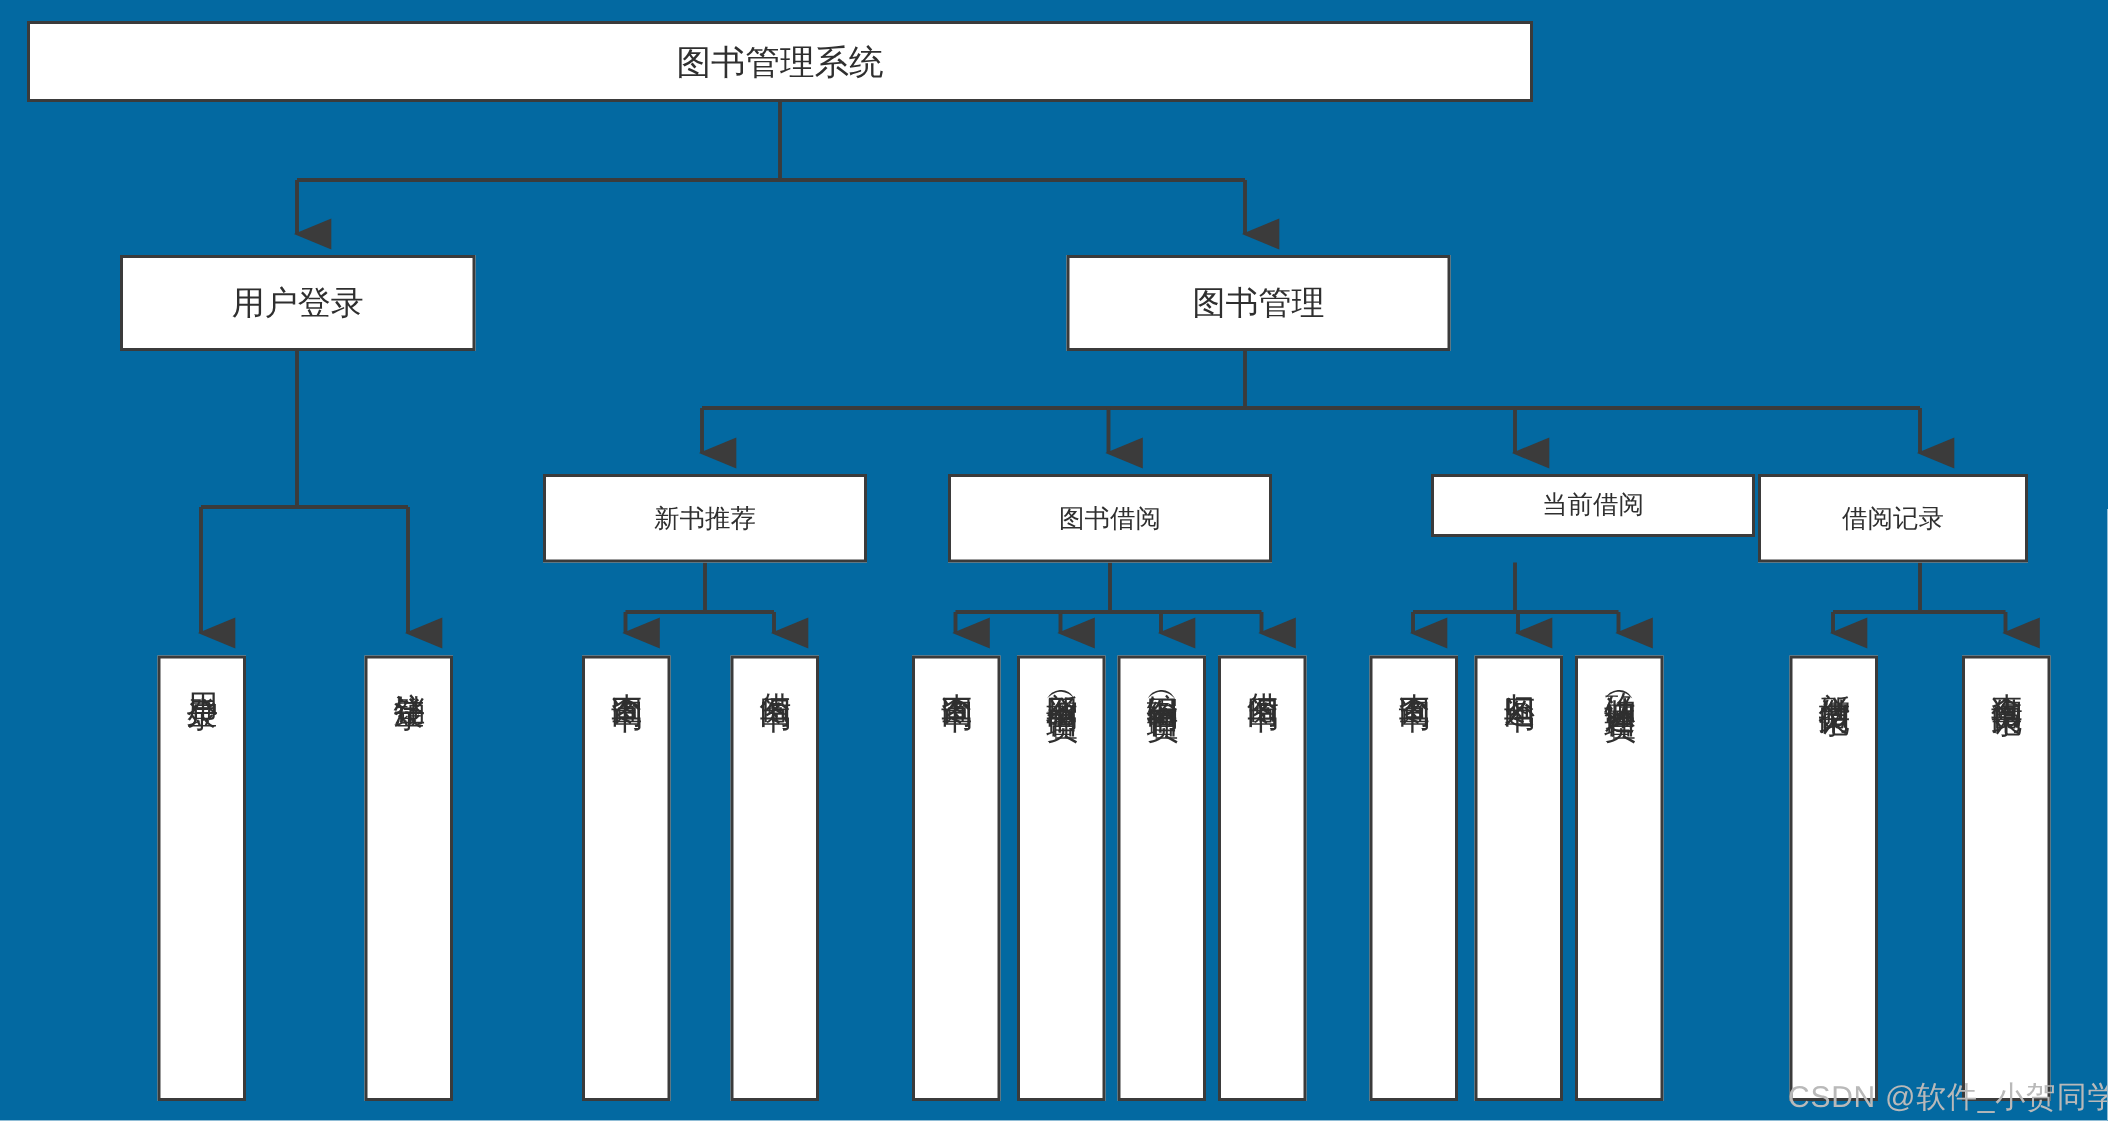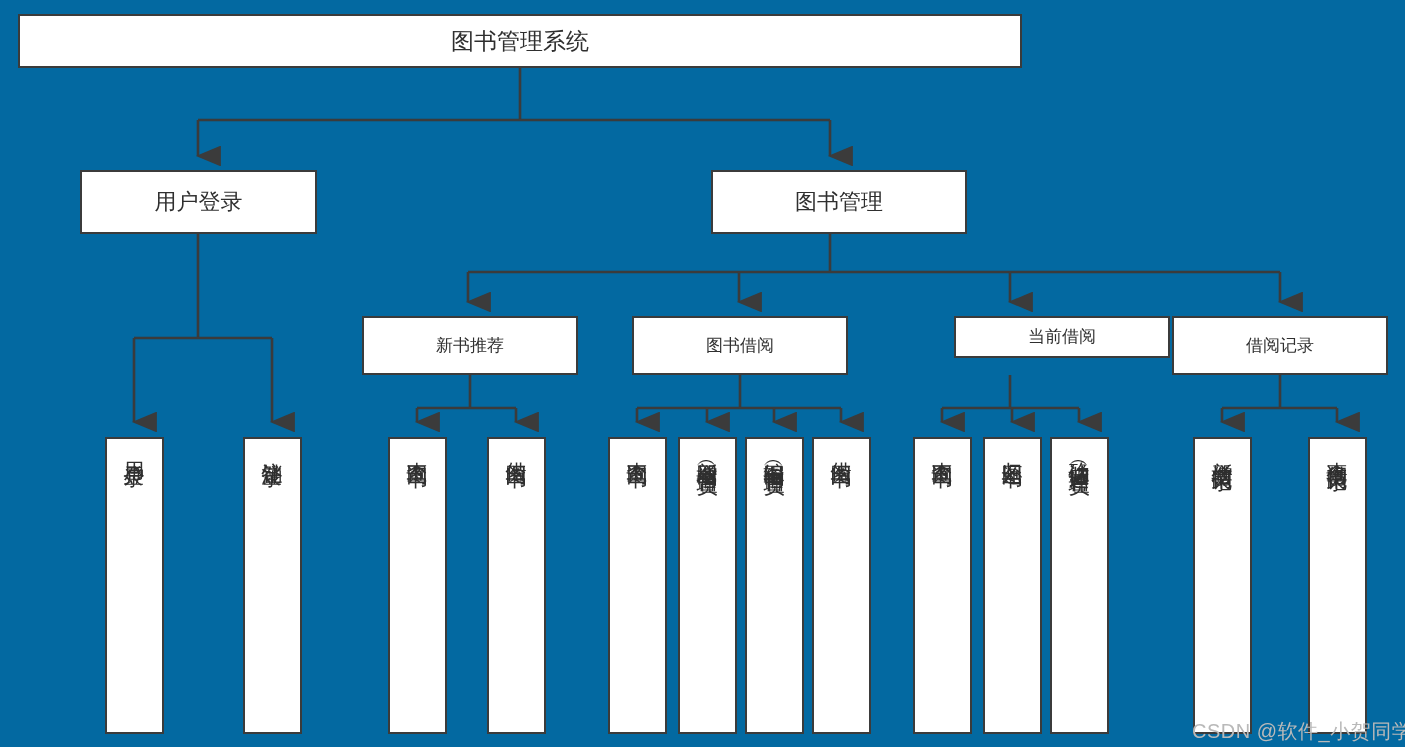--- a/index.html
+++ b/index.html
@@ -137,21 +137,21 @@
 
   <div class="node node-l2" style="left:362px; top:316px; width:216px; height:59px;">
     <span class="label">新书推荐</span>
   </div>
   <div class="node node-l2" style="left:632px; top:316px; width:216px; height:59px;">
     <span class="label">图书借阅</span>
   </div>
   <div class="node node-l2" style="left:922px; top:316px; width:216px; height:42px;margin-left:32px;">
     <span class="label">当前借阅</span>
   </div>
-  <div class="node node-l2" style="left:1172px; top:316px; width:216px; height:59px;">
+  <div class="node node-l2" style="left:1172px; top:316px; width:180px; height:59px;">
     <span class="label">借阅记录</span>
   </div>
 
   <div class="node node-leaf" style="left:105px; top:437px; width:59px; height:297px;">
     <span class="label">用户登录</span>
   </div>
   <div class="node node-leaf" style="left:243px; top:437px; width:59px; height:297px;">
     <span class="label">注销登录</span>
   </div>
   <div class="node node-leaf" style="left:388px; top:437px; width:59px; height:297px;">

